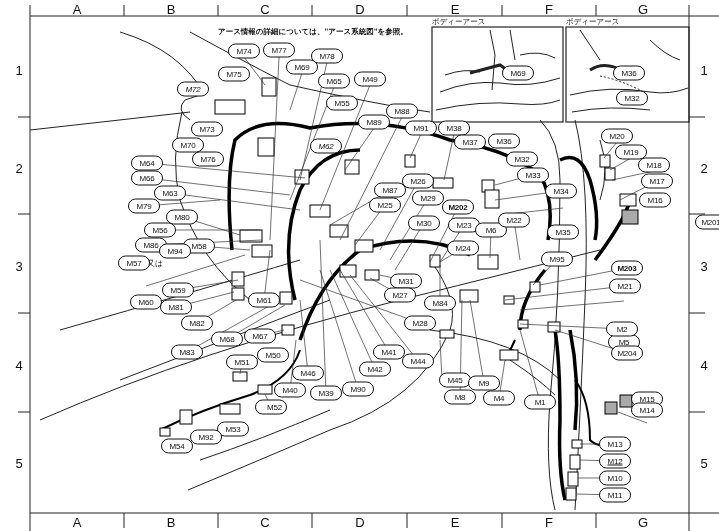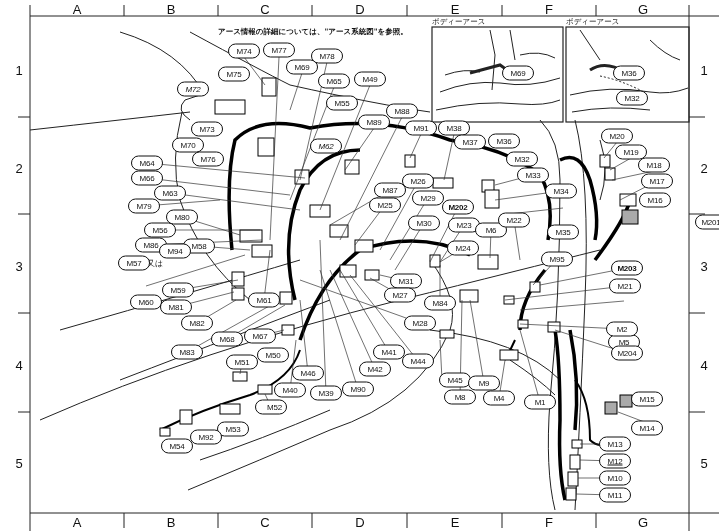--- a/index.html
+++ b/index.html
@@ -337,21 +337,21 @@
       <div class="lbl" style="left: 375px; top: 369px;">M42</div>
       <div class="lbl" style="left: 455px; top: 380px;">M45</div>
       <div class="lbl" style="left: 290px; top: 390px;">M40</div>
       <div class="lbl" style="left: 326px; top: 393px;">M39</div>
       <div class="lbl" style="left: 358px; top: 389px;">M90</div>
       <div class="lbl" style="left: 484px; top: 383px;">M9</div>
       <div class="lbl" style="left: 460px; top: 397px;">M8</div>
       <div class="lbl" style="left: 499px; top: 398px;">M4</div>
       <div class="lbl" style="left: 540px; top: 402px;">M1</div>
       <div class="lbl" style="left: 647px; top: 399px;">M15</div>
-      <div class="lbl" style="left: 647px; top: 428px; text-align: center;">M14</div>
+      <div class="lbl" style="left: 647px; top: 410px; text-align: center;">M14</div>
       <div class="lbl" style="left: 271px; top: 407px; text-align: right;">M52</div>
       <div class="lbl" style="left: 233px; top: 429px;">M53</div>
       <div class="lbl" style="left: 206px; top: 437px;">M92</div>
       <div class="lbl" style="left: 177px; top: 446px;">M54</div>
       <div class="lbl" style="left: 615px; top: 444px;">M13</div>
       <div class="lbl" style="left: 615px; top: 461px; text-decoration: underline;">M12</div>
       <div class="lbl" style="left: 615px; top: 478px;">M10</div>
       <div class="lbl" style="left: 615px; top: 495px;">M11</div>
     </div>
 </div>

